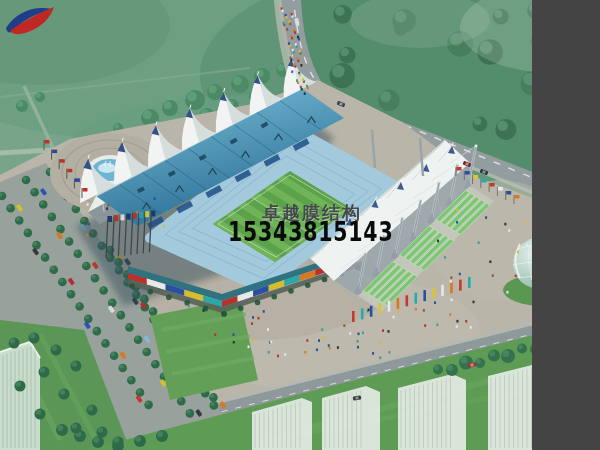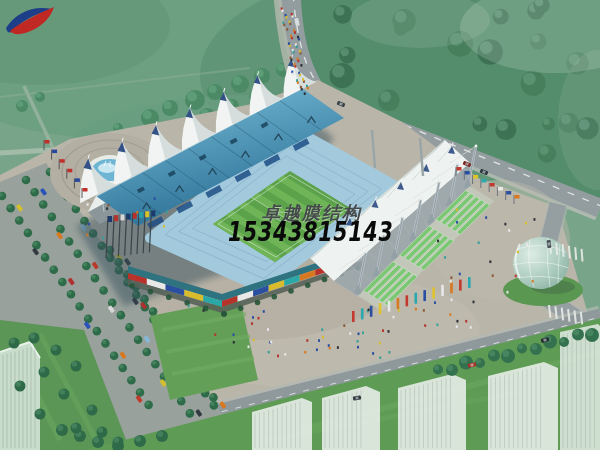--- a/index.html
+++ b/index.html
@@ -1,17 +1,17 @@
 <!DOCTYPE html>
 <html style="--wm-text: #45494b; --wm-phone: #0a0a0a;"><head>
 <meta charset="utf-8">
 <style>
   html,body{margin:0;padding:0;background:#444;}
-  .stage{position:relative;width:600px;height:450px;overflow:hidden;
-         background:#7aa589;font-family:"Liberation Sans",sans-serif;font-style:italic;}
+  .stage{position:relative;width:532px;height:450px;overflow:hidden;
+         background:#7aa589;font-family:"Liberation Sans",sans-serif;}
   .stage svg{position:absolute;left:0;top:0;}
   .wm-logo{position:absolute;left:230px;top:192px;width:58px;height:40px;opacity:.95;}
   .wm-company{position:absolute;left:262px;top:201px;font-size:18px;font-weight:bold;
       letter-spacing:2px;color:var(--wm-text,#45494b);
       text-shadow:0.5px 0.5px 0 rgba(255,255,255,.4);white-space:nowrap;}
   .wm-phone{position:absolute;left:228px;top:216px;font-size:27px;font-weight:bold;
       color:var(--wm-phone,#070707);transform:scaleX(.76);transform-origin:left top;
       letter-spacing:1px;white-space:nowrap;font-family:"DejaVu Sans","Liberation Sans",sans-serif;}
 </style>
 </head>

